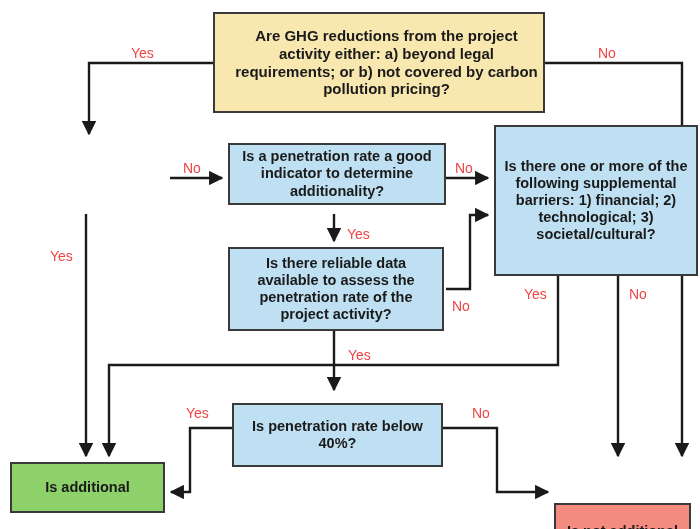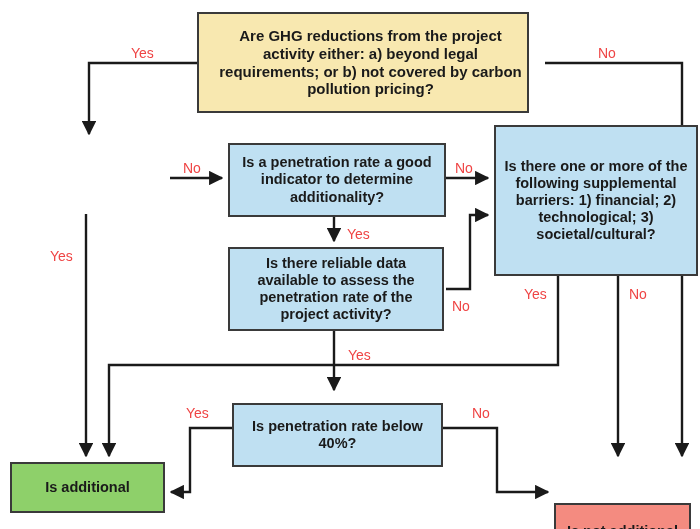--- a/index.html
+++ b/index.html
@@ -86,26 +86,26 @@
       <path d="M 558 276 L 558 365 L 109 365 L 109 456"></path>
 
       <path d="M 618 276 L 618 456"></path>
 
       <path d="M 232 428 L 190 428 L 190 492 L 171 492"></path>
 
       <path d="M 443 428 L 497 428 L 497 492 L 548 492"></path>
     </g>
   </svg>
 
-  <div class="node n-start" style="left:197px; top:12px; width:332px; height:101px;padding-left:15px;">
+  <div class="node n-start" style="left:213px; top:12px; width:332px; height:101px;padding-left:15px;">
     <span>Are GHG reductions from the project activity either: a) beyond legal requirements; or b) not covered by carbon pollution pricing?</span>
   </div>
 
 
-  <div class="node n-decision" style="left:228px; top:143px; width:218px; height:74px;align-items:center;">
+  <div class="node n-decision" style="left:228px; top:143px; width:218px; height:62px;align-items:center;">
     <span>Is a penetration rate a good indicator to determine additionality?</span>
   </div>
 
   <div class="node n-decision" style="left:494px; top:125px; width:204px; height:151px;">
     <span>Is there one or more of the following supplemental barriers: 1) financial; 2) technological; 3) societal/cultural?</span>
   </div>
 
   <div class="node n-decision" style="left:228px; top:247px; width:216px; height:84px;">
     <span>Is there reliable data available to assess the penetration rate of the project activity?</span>
   </div>

